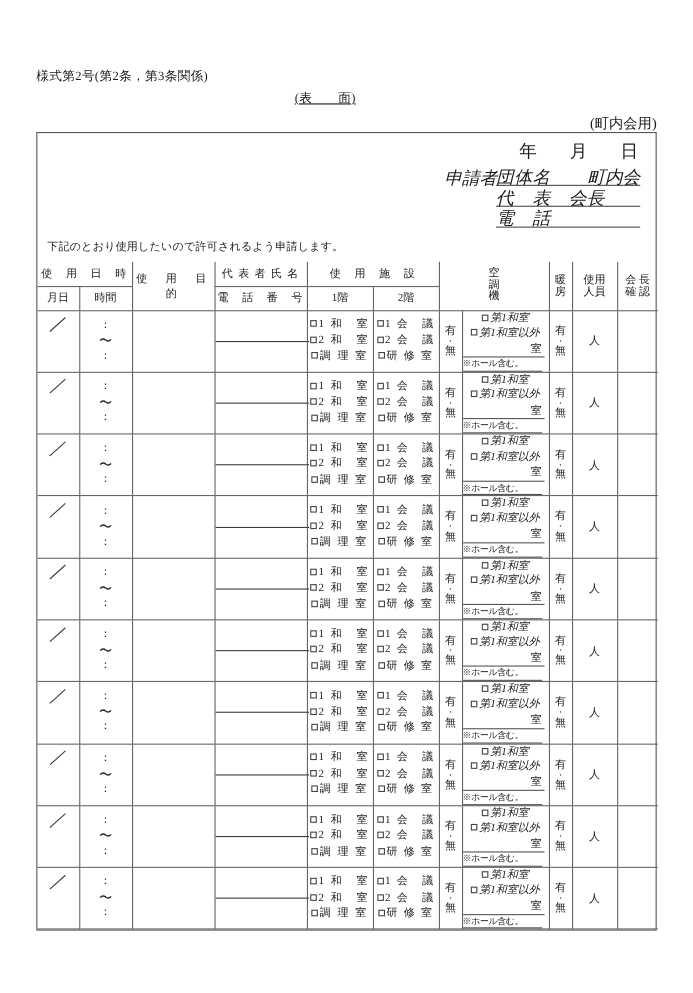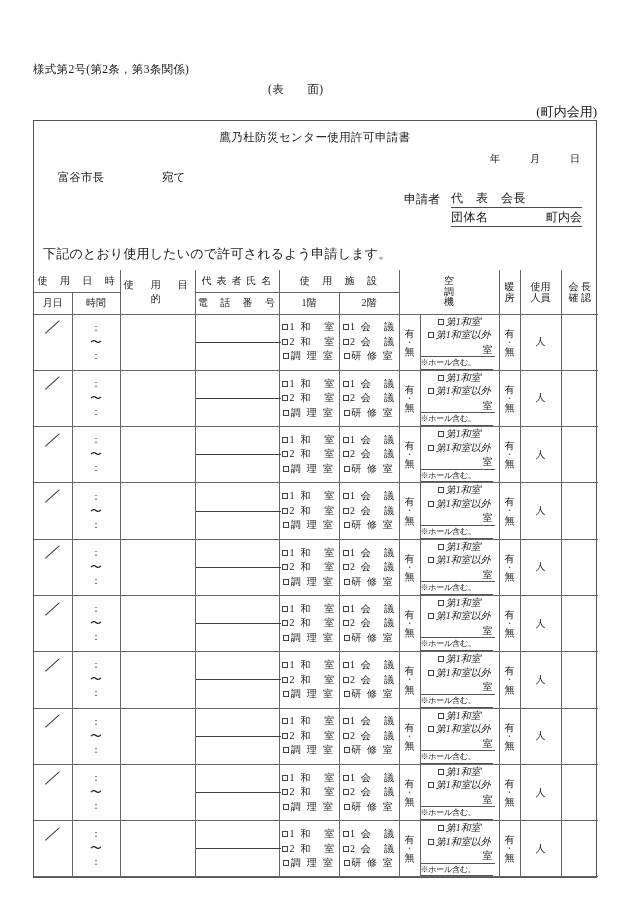--- a/index.html
+++ b/index.html
@@ -31,20 +31,21 @@
     letter-spacing: 0.3px;
     white-space: nowrap;
   }
   .side-label {
     position: absolute;
     left: 268px;
     top: 82px;
     font-size: 11.5px;
     letter-spacing: 0.3px;
     white-space: nowrap;
+    text-decoration: underline;
   }
   .assoc-use {
     position: absolute;
     right: 33px;
     top: 103px;
     font-size: 13px;
     white-space: nowrap;
   }
 
   
@@ -60,21 +61,21 @@
   .doc-title {
     text-align: center;
     font-size: 11.5px;
     letter-spacing: 0.4px;
     margin-top: 9px;
     white-space: nowrap;
   }
 
   .date-line {
     text-align: right;
-    font-size: 10px;
+    font-size: 16px;
     margin-top: 7px;
     padding-right: 16px;
     white-space: nowrap;
   }
   .date-line .s1 { display: inline-block; width: 30px; }
 
   .addressee {
     position: relative;
     font-size: 11.5px;
     margin-top: 4px;
@@ -82,21 +83,22 @@
     height: 18px;
     white-space: nowrap;
   }
   .addressee .to { display: inline-block; margin-left: 58px; }
 
   
   .applicant {
     position: relative;
     margin-top: 1px;
     height: 56px;
-    font-size: 12px;
+    font-size: 16px;
+    font-style: italic;
   }
   .applicant-label {
     position: absolute;
     left: 370px;
     top: 2px;
     white-space: nowrap;
   }
   .applicant-fields {
     position: absolute;
     left: 417px;
@@ -117,23 +119,23 @@
     letter-spacing: 0.5px;
   }
   .afield .suffix {
     position: absolute;
     right: 0;
     top: 1px;
   }
   .afield.wide { width: 131px; }
 
   .statement {
-    font-size: 13px;
+    font-size: 10px;
     padding-left: 9px;
-    margin-top: 0;
+    margin-top: 11px;
     margin-bottom: 7px;
     letter-spacing: 0.2px;
     white-space: nowrap;
   }
 
   
   table.main {
     border-collapse: collapse;
     width: 564px;
     margin: 0;
@@ -141,21 +143,21 @@
   }
   table.main th, table.main td {
     border: 1px solid #666;
     padding: 0;
     font-weight: normal;
     font-size: 10px;
     vertical-align: middle;
     text-align: center;
   }
   table.main tr:first-child th { border-top: none; }
-  table.main th:first-child, table.main td:first-child { border-left: none; font-family: Liberation Mono, monospace; }
+  table.main th:first-child, table.main td:first-child { border-left: none; }
   table.main th:last-child, table.main td:last-child { border-right: none; }
 
   .hdr-top { height: 22px; }
   .hdr-bot { height: 22px; }
   .sp1 { letter-spacing: 1.2px; }
   .sp3 { letter-spacing: 3.5px; }
 
   .vert-kucho {
     line-height: 1.02;
     font-size: 10px;
@@ -265,39 +267,38 @@
 <body>
 
 <div class="page">
 
   <div class="form-no">様式第2号(第2条，第3条関係)</div>
   <div class="side-label">(表　　面)</div>
   <div class="assoc-use">(町内会用)</div>
 
   <div class="outer-box">
 
-    <div class="doc-title">鷹乃杜防災センター使用許可申請書</div>
 
     <div class="date-line">
       <span>年</span><span class="s1"></span><span>月</span><span class="s1"></span><span>日</span>
     </div>
 
-    <div class="addressee">
-      <span>富谷市長</span><span class="to">宛て</span>
-    </div>
 
     <div class="applicant">
       <span class="applicant-label">申請者</span>
       <div class="applicant-fields">
         <div class="afield wide">
+          <span class="k">団体名</span>
+          <span class="suffix">町内会</span>
+        </div>
+        <div class="afield wide">
           <span class="k">代　表　会長</span>
         </div>
         <div class="afield wide">
-          <span class="k">団体名</span>
-          <span class="suffix">町内会</span>
+          <span class="k">電　話</span>
         </div>
       </div>
     </div>
 
     <div class="statement">下記のとおり使用したいので許可されるよう申請します。</div>
 
     <table class="main">
       <colgroup>
         <col style="width:38px">
         <col style="width:48px">

